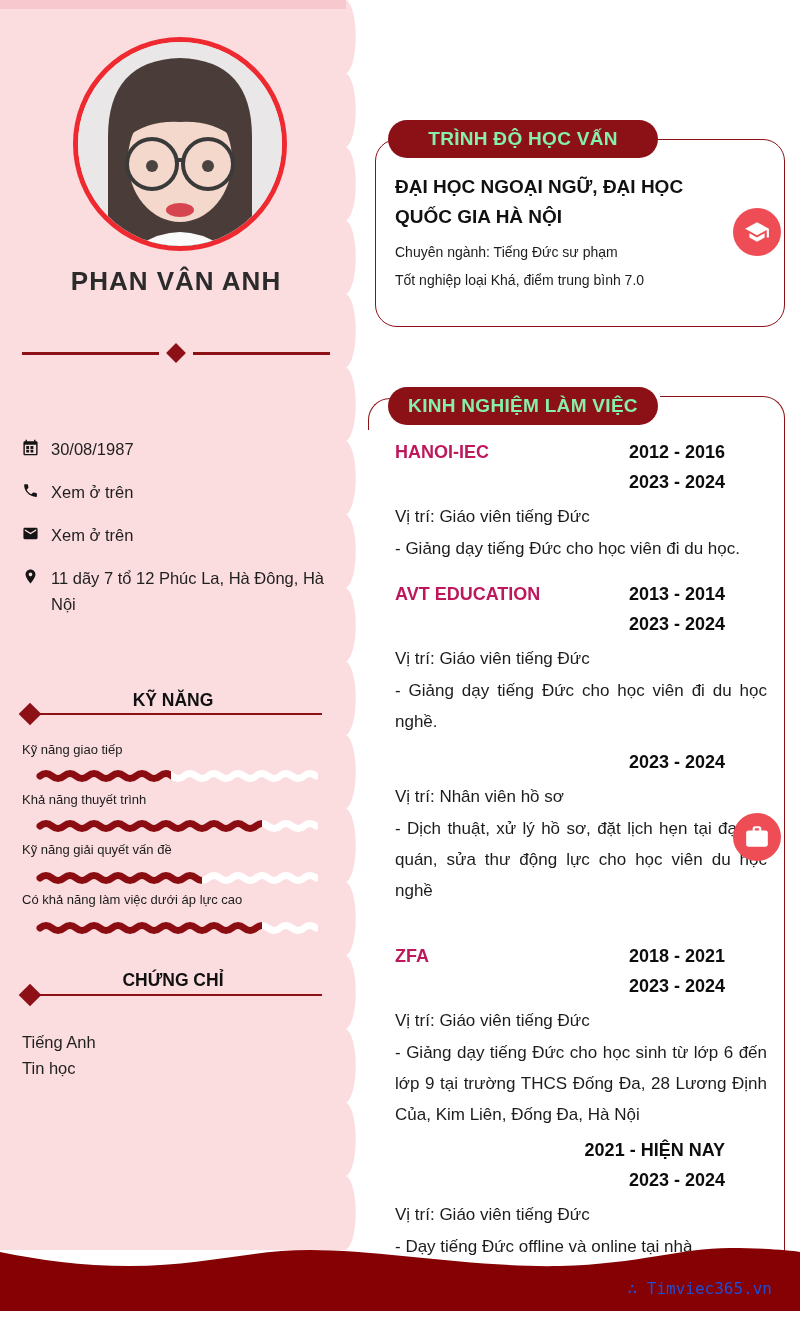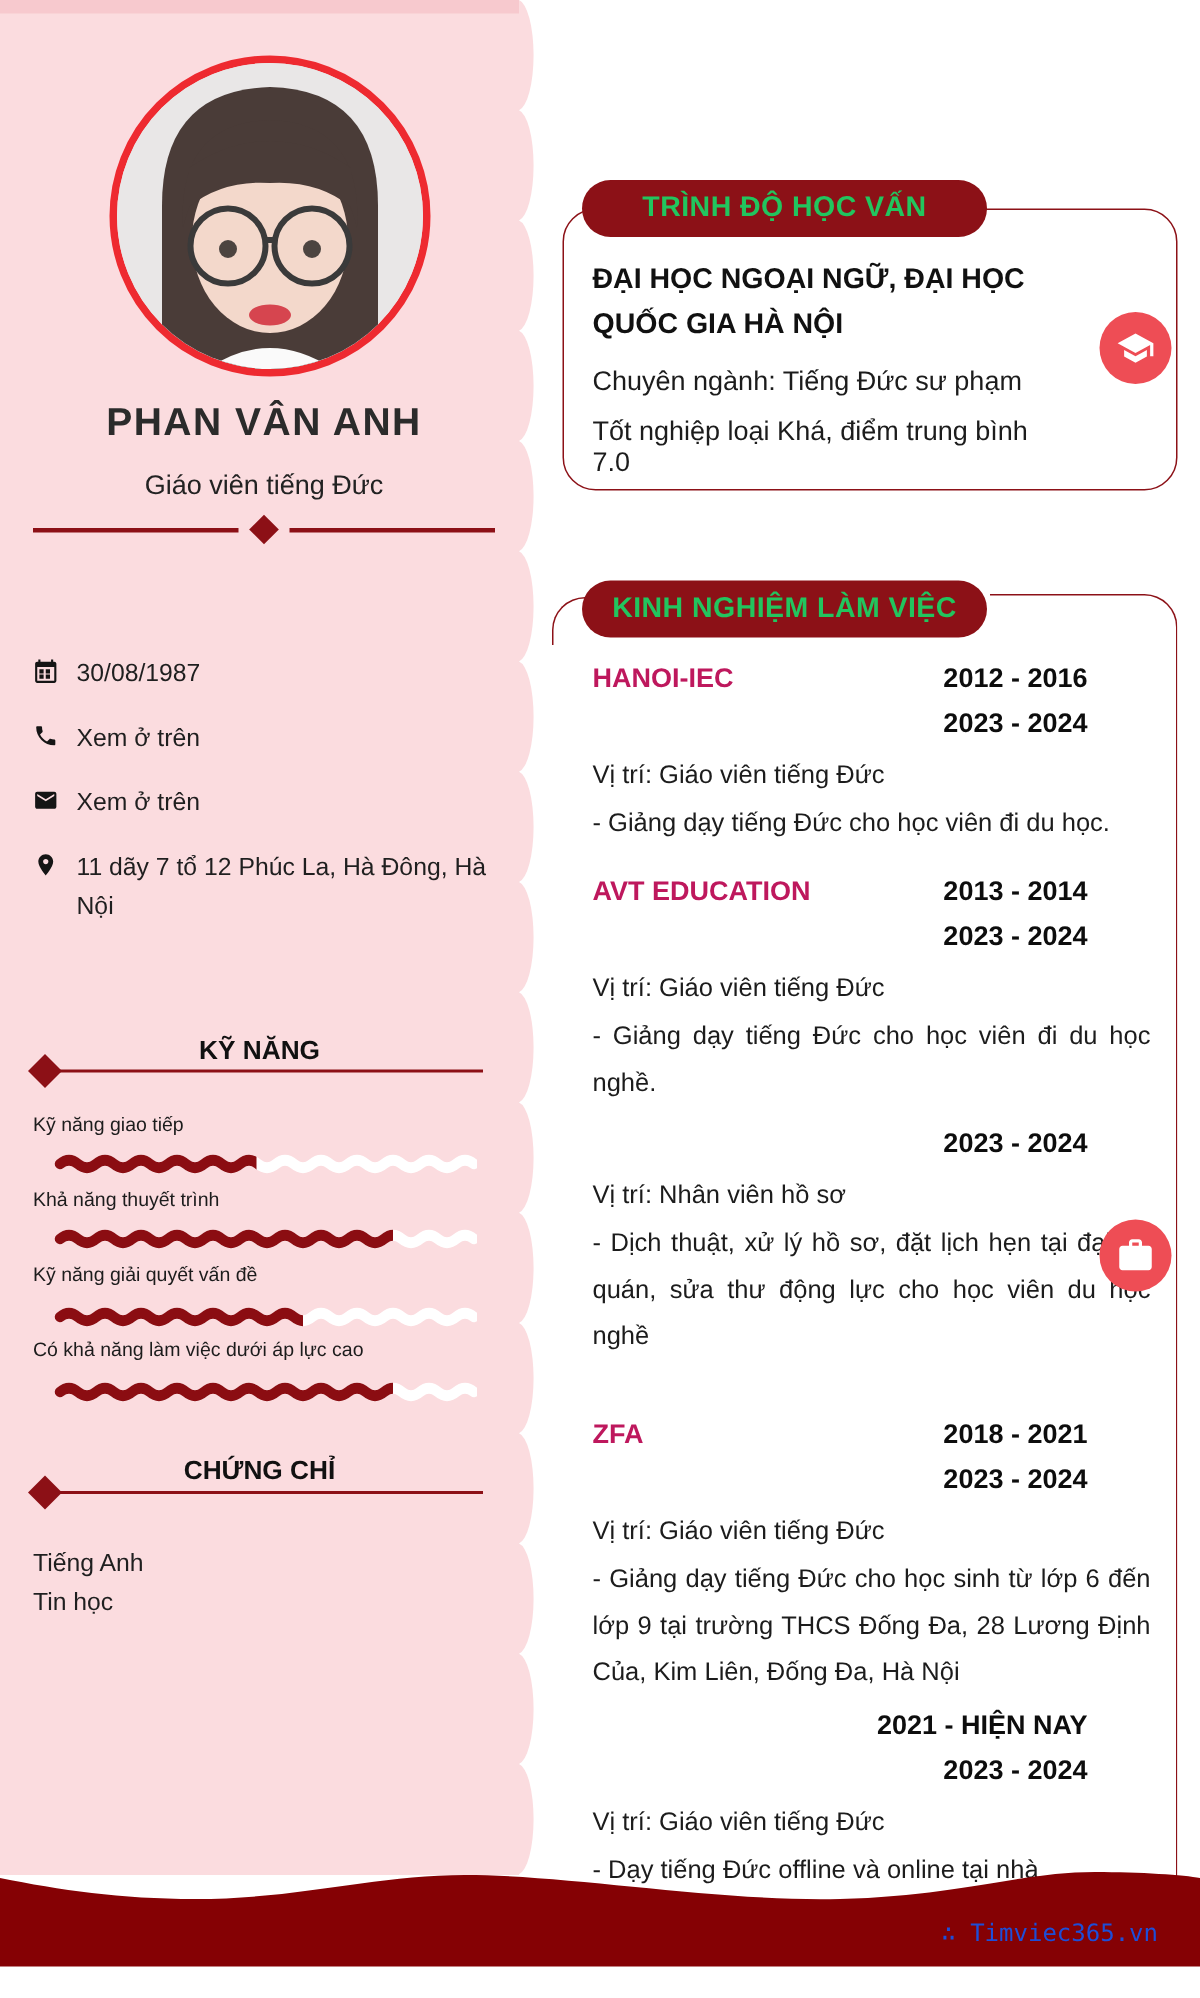--- a/index.html
+++ b/index.html
@@ -39,28 +39,28 @@
   .skill-item { position:absolute; left:22px; width:300px; }
   .skill-label { font-size:13px; color:#1c1c1c; }
   .skill-bar { position:absolute; left:14px; width:282px; height:16px; }
   .skill-bar svg { position:absolute; left:0; top:0; width:282px; height:16px; }
   .skill-fill { position:absolute; left:0; top:0; height:16px; overflow:hidden; }
   
   .certificate-item { position:absolute; left:22px; font-size:16.5px; }
   
   .pill {
     position:absolute; left:388px; width:270px; height:38px; background:#8c1117; border-radius:20px;
-    color:#22c55e; font-weight:bold; font-size:19px; display:flex; align-items:center; justify-content:center;
+    color:#86efac; font-weight:bold; font-size:19px; display:flex; align-items:center; justify-content:center;
     letter-spacing:.3px; z-index:3;
   }
   .edu-card { position:absolute; left:375px; top:139px; width:410px; height:188px;
     border:1.6px solid #8c1117; border-radius:22px; z-index:1; background:#fff; }
   .edu-content { position:absolute; left:395px; top:172px; width:320px; z-index:2; }
   .edu-school { font-size:19px; font-weight:bold; line-height:30px; color:#111; }
-  .edu-line { font-size:18px; margin-top:12px; color:#1c1c1c; }
+  .edu-line { font-size:14px; margin-top:12px; color:#1c1c1c; }
   .badge { position:absolute; width:48px; height:48px; border-radius:50%; background:#ee4d55;
     display:flex; align-items:center; justify-content:center; z-index:4; }
   .badge svg { width:26px; height:26px; fill:#ffffff; }
   .exp-frame { position:absolute; left:660px; top:396px; width:125px; height:859px;
     border-top:1.6px solid #8c1117; border-right:1.6px solid #8c1117; border-top-right-radius:22px; z-index:1; }
   .exp-hook { position:absolute; left:368px; top:398px; width:22px; height:32px;
     border-left:1.6px solid #8c1117; border-top:1.6px solid #8c1117; border-top-left-radius:22px; z-index:1; }
   .exp-entries { position:absolute; left:395px; top:437px; width:372px; z-index:2; }
   .exp-entry { position:absolute; left:0; width:372px; }
   .entry-head { display:flex; justify-content:space-between; padding-right:42px; line-height:30px; }
@@ -96,21 +96,20 @@
       <circle cx="130" cy="122" r="25" fill="none" stroke="#3a3a3a" stroke-width="4"></circle>
       <line x1="99" y1="118" x2="105" y2="118" stroke="#3a3a3a" stroke-width="4"></line>
       <circle cx="74" cy="124" r="6" fill="#4c4440"></circle>
       <circle cx="130" cy="124" r="6" fill="#4c4440"></circle>
       <ellipse cx="102" cy="168" rx="14" ry="7" fill="#d6454f"></ellipse>
       <path d="M60,204 Q102,176 144,204 Z" fill="#fafafa"></path>
     </svg>
   </div>
 
   <div class="profile-name">PHAN VÂN ANH</div>
-  <div class="profile-title">Giáo viên tiếng Đức</div>
   <div class="name-divider">
     <div class="rule"></div>
     <div class="diamond"></div>
     <div class="rule"></div>
   </div>
 
   <div class="contact-list">
     <div class="contact-item">
       <span class="cicon">
         <svg viewBox="0 0 24 24">

